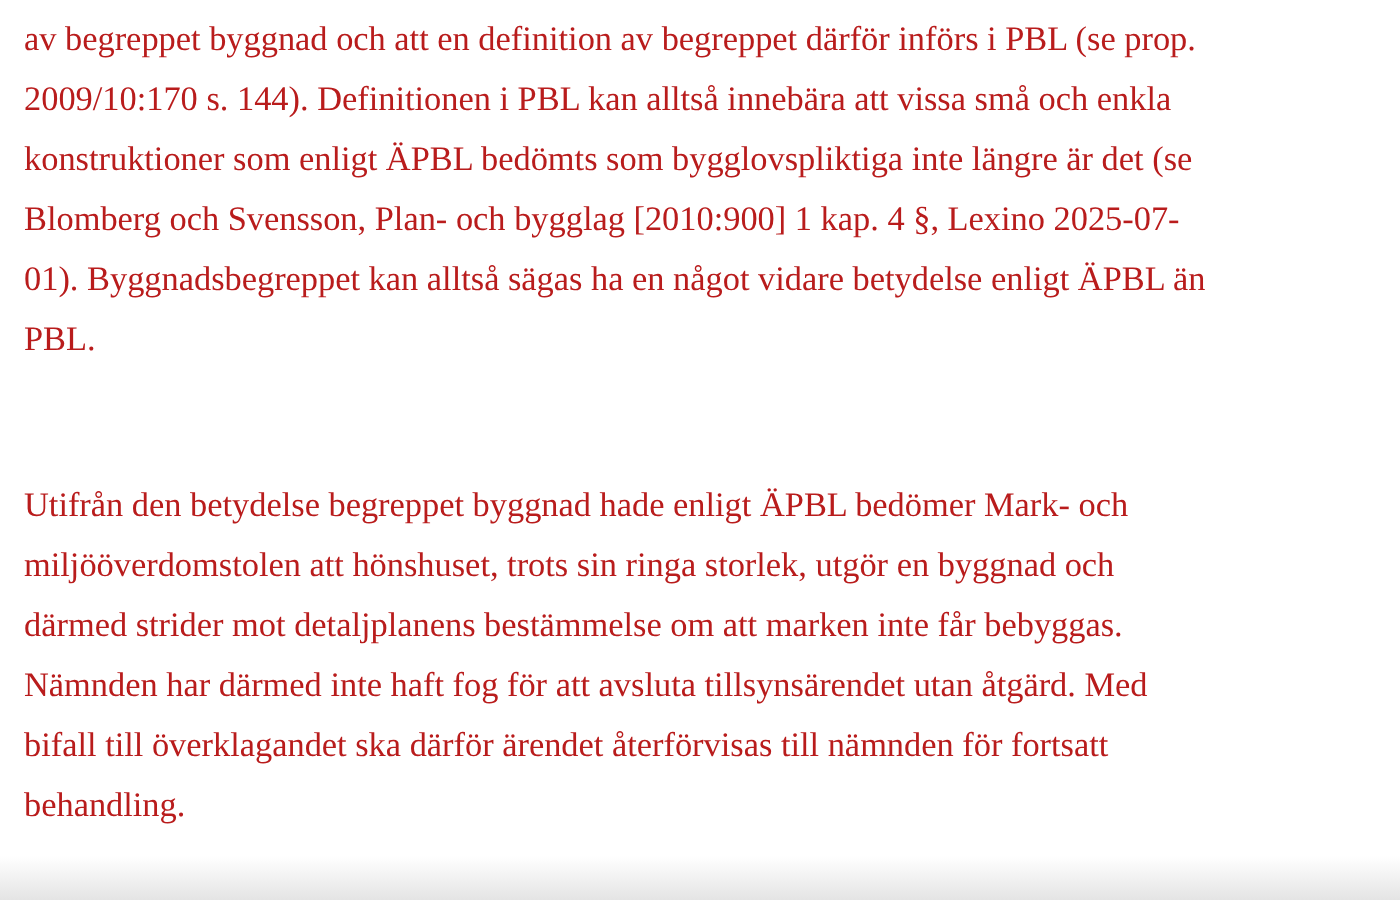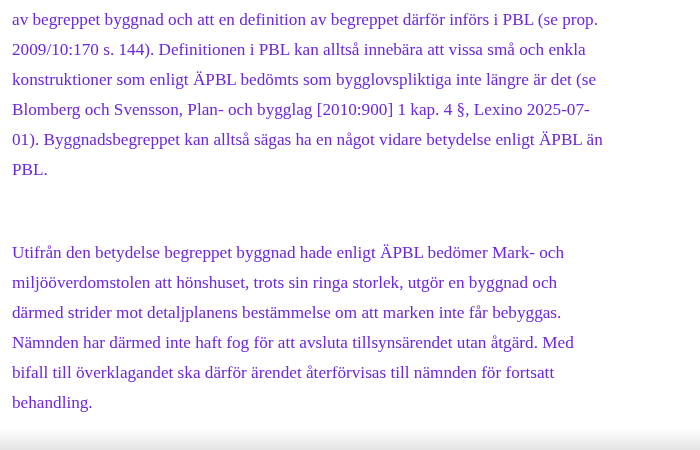--- a/index.html
+++ b/index.html
@@ -9,21 +9,21 @@
       height: 450px;
       overflow: hidden;
       background: #ffffff;
     }
     .page {
       position: relative;
       width: 700px;
       height: 450px;
       background: #ffffff;
       font-family: "Liberation Serif", "DejaVu Serif", serif;
-      color: #6d28d9;
+      color: #b91c1c;
       font-size: 17.2px;
       line-height: 30px;
     }
     .para {
       position: absolute;
       left: 12px;
       width: 690px;
       margin: 0;
     }
     .line {

